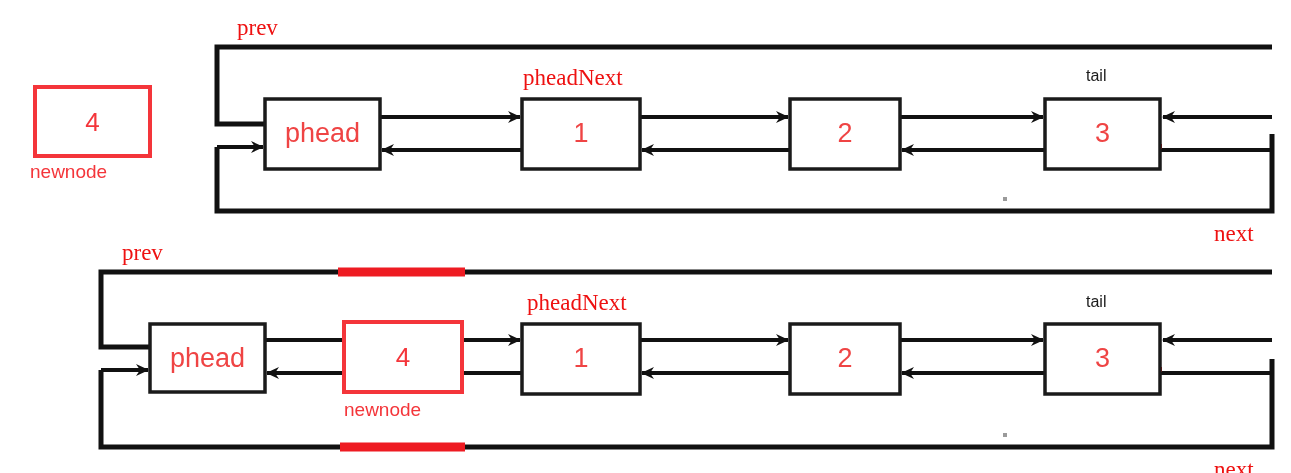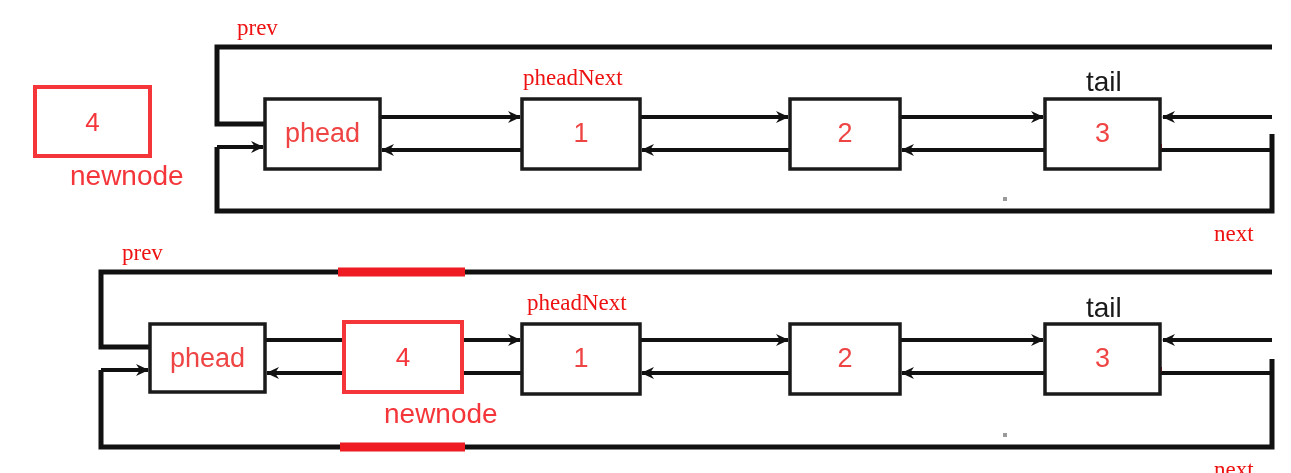--- a/index.html
+++ b/index.html
@@ -3,22 +3,22 @@
 <meta charset="utf-8">
 <style>
   html,body{margin:0;padding:0;background:#ffffff;}
   body{width:1291px;height:473px;position:relative;overflow:hidden;
        font-family:"Liberation Sans",sans-serif;}
   #stage{position:absolute;left:0;top:14px;width:1291px;height:473px;}
   svg{position:absolute;left:0;top:0;width:1291px;height:473px;}
 
   .lbl{position:absolute;white-space:nowrap;line-height:1;}
   .lbl-red-serif{color:#ee1111;font-family:"Liberation Serif",serif;font-size:23px;}
-  .lbl-black-sans{color:#1a1a1a;font-family:"Liberation Sans",sans-serif;font-size:28px;}
-  .lbl-red-sans{color:#f4353a;font-family:"Liberation Sans",sans-serif;font-size:28px;margin-left:40px;}
+  .lbl-black-sans{color:#1a1a1a;font-family:"Liberation Sans",sans-serif;font-size:16px;}
+  .lbl-red-sans{color:#f4353a;font-family:"Liberation Sans",sans-serif;font-size:19px;}
 
   .boxtext{position:absolute;white-space:nowrap;line-height:1;
            text-align:center;}
   .boxtext-black{color:#ef4444;font-family:"Liberation Sans",sans-serif;font-size:27px;}
   .boxtext-red{color:#f4353a;font-family:"Liberation Sans",sans-serif;font-size:26px;}
 </style>
 </head>
 <body>
 
 <div id="stage">

